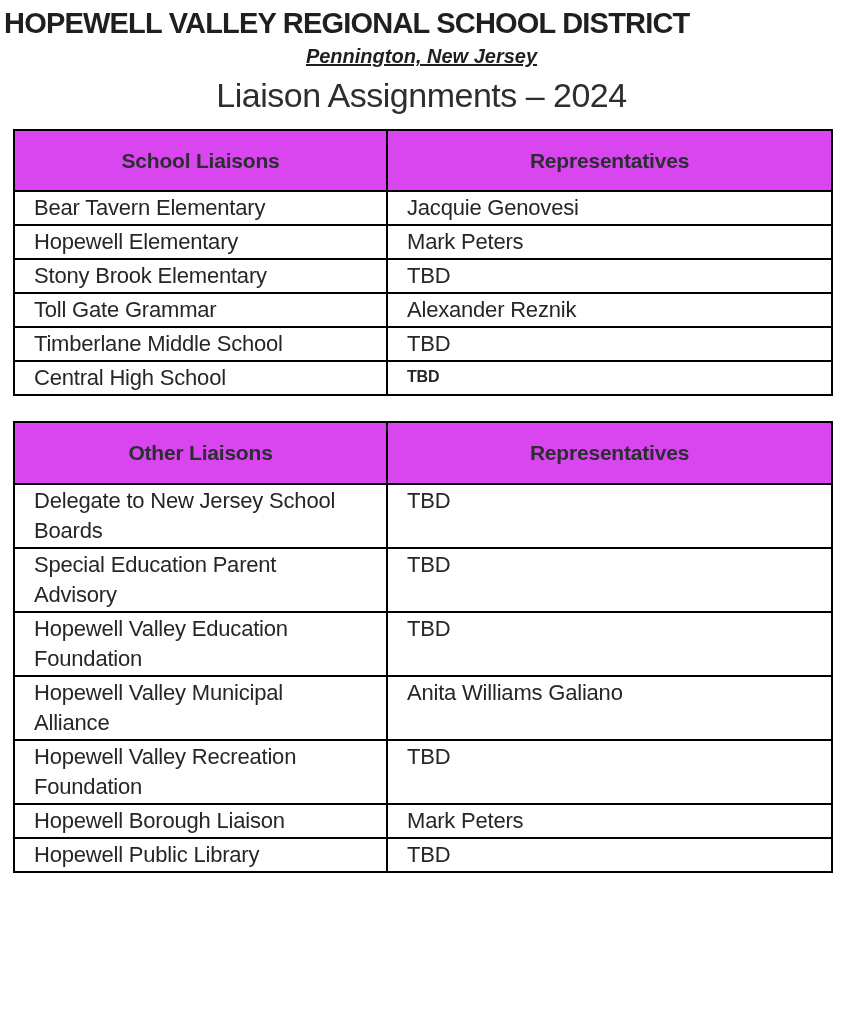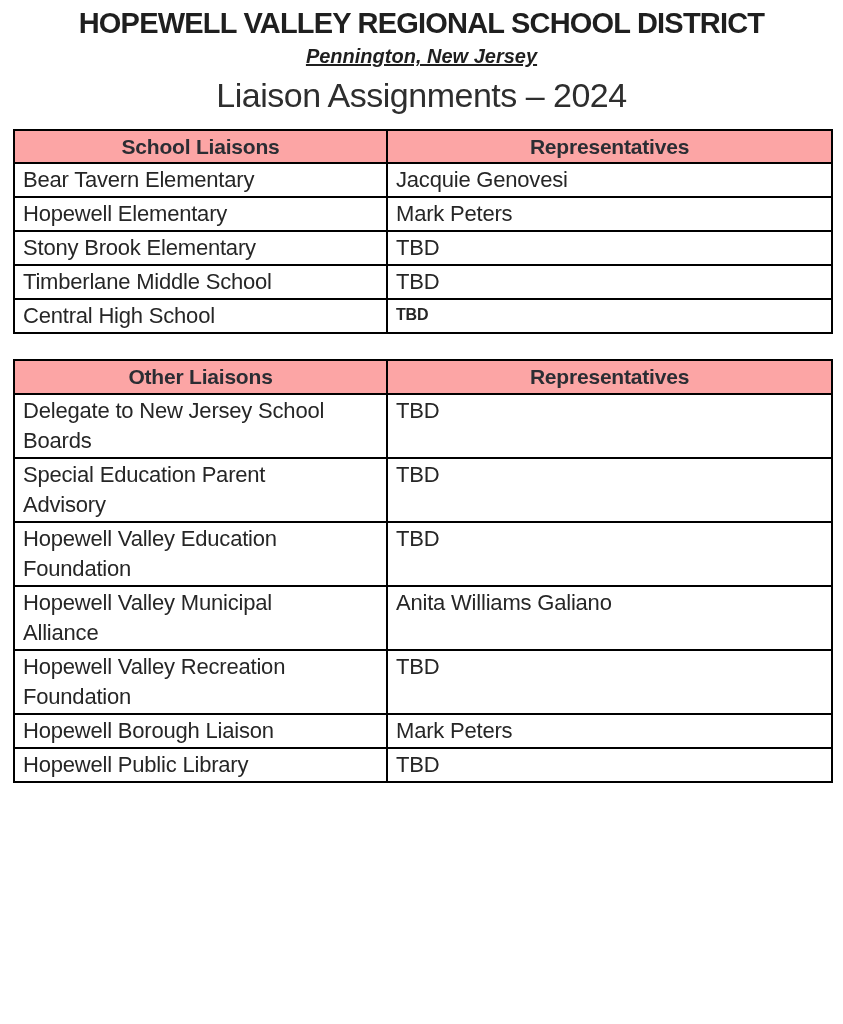--- a/index.html
+++ b/index.html
@@ -11,21 +11,21 @@
     width: 843px;
     height: 1024px;
     font-family: "Liberation Sans", "DejaVu Sans", sans-serif;
     color: #262626;
     overflow: hidden;
   }
   .page {
     padding-top: 5px;
   }
   .district-title {
-    text-align: center;
+    text-align: left;
     font-weight: bold;
     font-size: 29px;
     line-height: 1.25;
     letter-spacing: -0.8px;
     color: #1f1f1f;
     margin: 0 4px;
   }
   .location {
     text-align: center;
     font-weight: bold;
@@ -56,33 +56,33 @@
   table.liaison-table.second {
     margin-top: 25px;
   }
   .liaison-table th,
   .liaison-table td {
     border: 2px solid #000000;
     vertical-align: top;
     overflow: hidden;
   }
   .liaison-table th {
-    background: #fca5a5;
+    background: #d946ef;
     color: #2b2d33;
     font-size: 21px;
     font-weight: bold;
     text-align: center;
-    padding: 2px 4px;
+    padding: 16px 4px;
     line-height: 1.3;
     letter-spacing: -0.2px;
   }
   .liaison-table td {
     font-size: 22px;
     line-height: 30px;
-    padding: 1px 6px 1px 8px;
+    padding: 1px 6px 1px 19px;
     letter-spacing: -0.2px;
   }
   td.nowrap { white-space: nowrap; }
   td.wrap .cell-text {
     display: inline-block;
     max-width: 310px;
   }
   td.rep-bold-small {
     font-weight: bold;
     font-size: 16px;
@@ -119,20 +119,24 @@
           <td class="nowrap"><span class="cell-text">Bear Tavern Elementary</span></td>
           <td><span class="cell-text">Jacquie Genovesi</span></td>
         </tr>
         <tr>
           <td class="nowrap"><span class="cell-text">Hopewell Elementary</span></td>
           <td><span class="cell-text">Mark Peters</span></td>
         </tr>
         <tr>
           <td class="nowrap"><span class="cell-text">Stony Brook Elementary</span></td>
           <td><span class="cell-text">TBD</span></td>
+        </tr>
+        <tr>
+          <td class="nowrap"><span class="cell-text">Toll Gate Grammar</span></td>
+          <td><span class="cell-text">Alexander Reznik</span></td>
         </tr>
         <tr>
           <td class="nowrap"><span class="cell-text">Timberlane Middle School</span></td>
           <td><span class="cell-text">TBD</span></td>
         </tr>
         <tr>
           <td class="nowrap"><span class="cell-text">Central High School</span></td>
           <td class="rep-bold-small"><span class="cell-text">TBD</span></td>
         </tr>
       </tbody>

